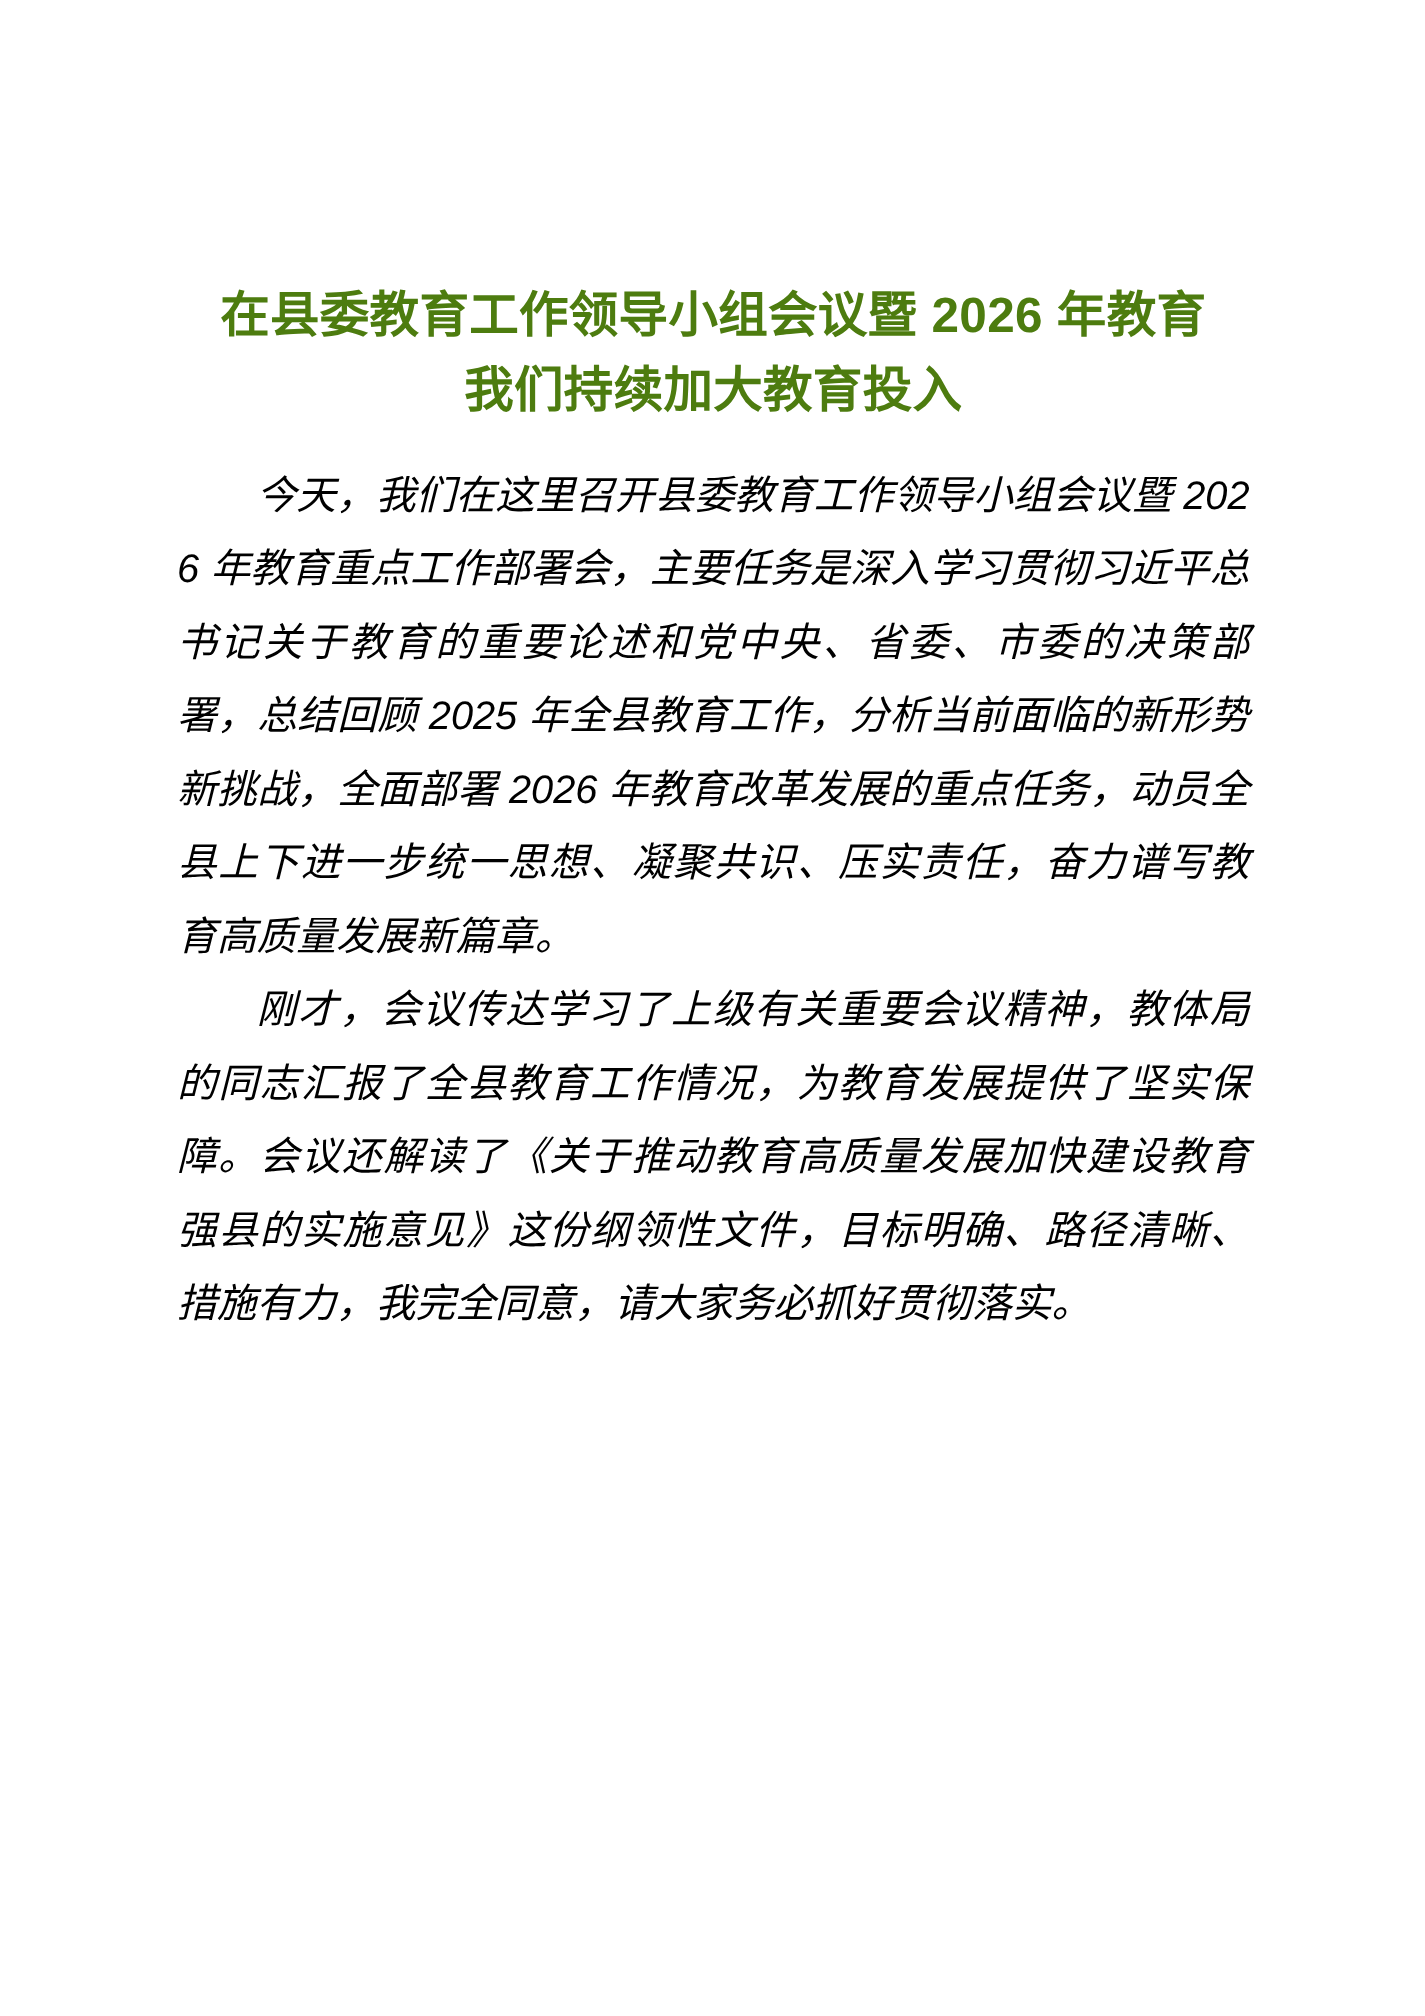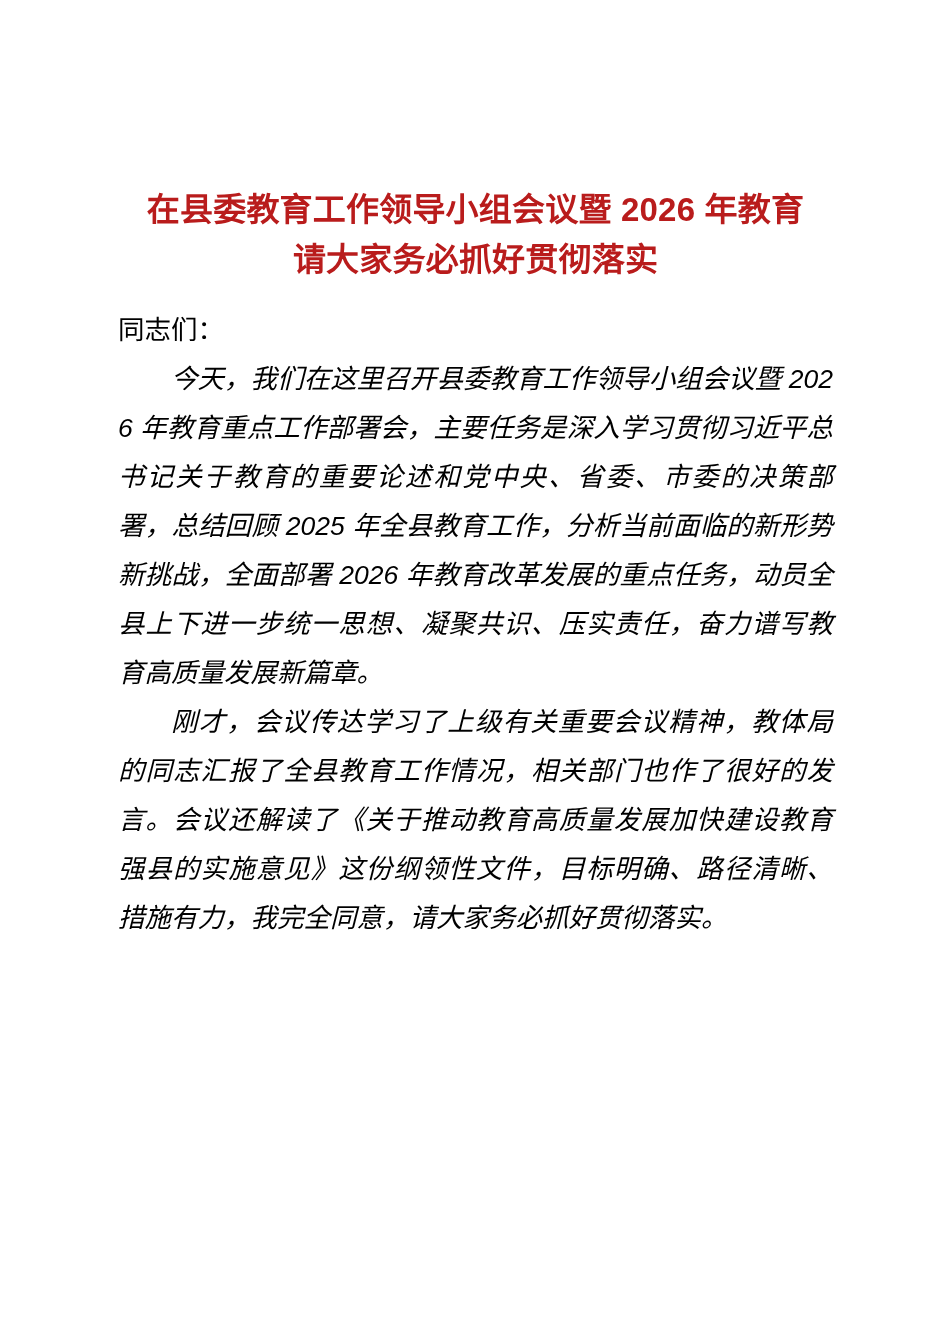--- a/index.html
+++ b/index.html
@@ -27,21 +27,21 @@
   }
 
   .doc-title {
     margin: 0 0 0 0;
     padding: 0;
     text-align: center;
     font-weight: 700;
     font-size: 33px;
     line-height: 50px;
     letter-spacing: 0.2px;
-    color: #b91c1c;
+    color: #4d7c0f;
   }
 
   .body-block {
     margin-top: 21px;
   }
 
   p.para {
     margin: 0;
     padding: 0;
     font-size: 26.5px;
@@ -63,27 +63,26 @@
     font-style: italic;
   }
 </style>
 </head>
 <body>
 
 <div class="page">
 
   <h1 class="doc-title">
     <span>在县委教育工作领导小组会议暨 2026 年教育</span><br>
-    <span>请大家务必抓好贯彻落实</span>
+    <span>我们持续加大教育投入</span>
   </h1>
 
   <div class="body-block">
 
-    <p class="para salutation">同志们：</p>
 
     <p class="para indent">今天，我们在这里召开县委教育工作领导小组会议暨 2026 年教育重点工作部署会，主要任务是深入学习贯彻习近平总书记关于教育的重要论述和党中央、省委、市委的决策部署，总结回顾 2025 年全县教育工作，分析当前面临的新形势新挑战，全面部署 2026 年教育改革发展的重点任务，动员全县上下进一步统一思想、凝聚共识、压实责任，奋力谱写教育高质量发展新篇章。</p>
 
-    <p class="para indent">刚才，会议传达学习了上级有关重要会议精神，教体局的同志汇报了全县教育工作情况，相关部门也作了很好的发言。会议还解读了《关于推动教育高质量发展加快建设教育强县的实施意见》这份纲领性文件，目标明确、路径清晰、措施有力，我完全同意，请大家务必抓好贯彻落实。</p>
+    <p class="para indent">刚才，会议传达学习了上级有关重要会议精神，教体局的同志汇报了全县教育工作情况，为教育发展提供了坚实保障。会议还解读了《关于推动教育高质量发展加快建设教育强县的实施意见》这份纲领性文件，目标明确、路径清晰、措施有力，我完全同意，请大家务必抓好贯彻落实。</p>
 
 
   </div>
 
 </div>
 
 </body></html>

